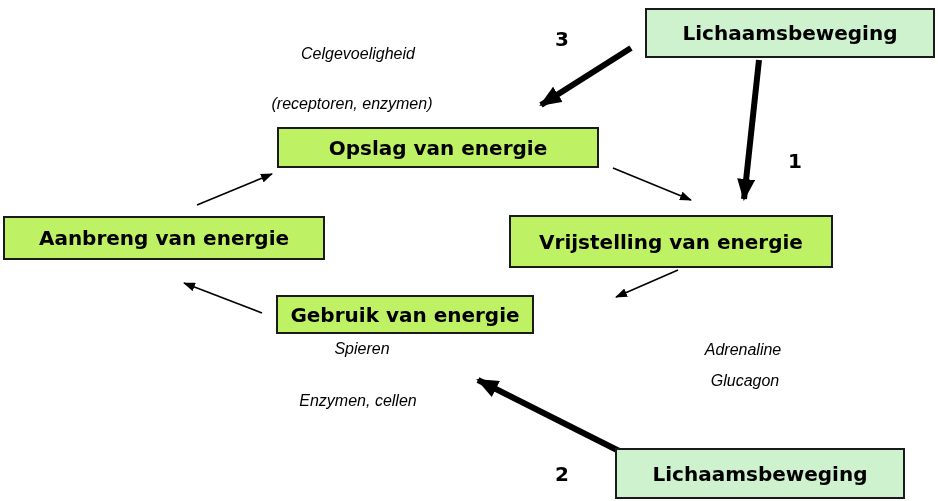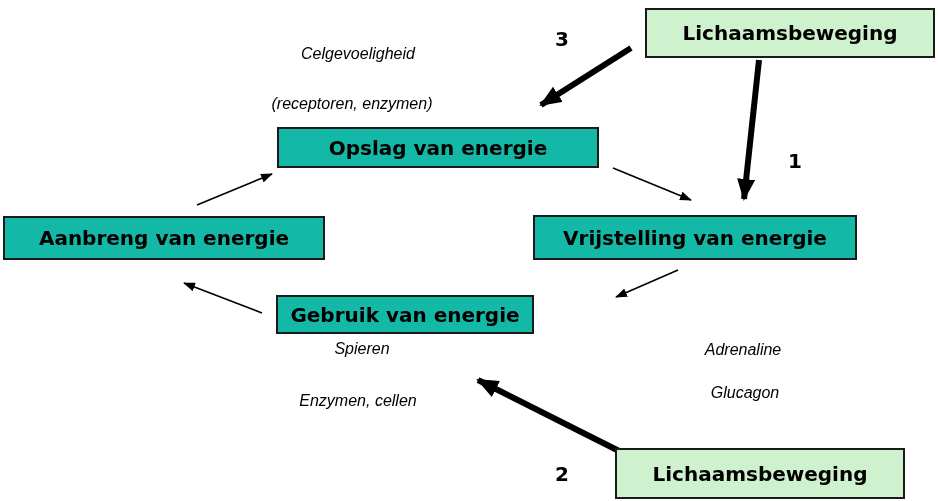--- a/index.html
+++ b/index.html
@@ -7,51 +7,51 @@
     position:relative;
     width:938px;height:501px;
     background:#fff;
     font-family:"DejaVu Sans","Liberation Sans",sans-serif;
     overflow:hidden;
   }
   .arrow-layer{position:absolute;left:0;top:0;width:938px;height:501px;}
   .box{
     position:absolute;
     display:flex;align-items:center;justify-content:center;
-    background:#14b8a6;
+    background:#bef264;
     border:2px solid #1a1a1a;
     font-weight:bold;font-size:20px;color:#000;
     box-sizing:border-box;white-space:nowrap;
   }
   .box-green{background:#cdf2cd;}
   .note{
     position:absolute;
     font-family:"Liberation Sans",sans-serif;
     font-style:italic;font-size:16px;color:#000000;
     text-align:center;white-space:nowrap;
   }
   .num{
     position:absolute;
     font-weight:bold;font-size:20px;color:#000;
     text-align:center;width:30px;
   }
   
   #box-lich-top   {left:645px;top:8px;  width:290px;height:50px;}
   #box-opslag     {left:277px;top:127px;width:322px;height:41px;}
   #box-aanbreng   {left:3px;  top:216px;width:322px;height:44px;justify-content:center;}
-  #box-vrijst     {left:533px;top:215px;width:324px;height:45px;}
+  #box-vrijst     {left:509px;top:215px;width:324px;height:53px;}
   #box-gebruik    {left:276px;top:295px;width:258px;height:39px;}
   #box-lich-bot   {left:615px;top:448px;width:290px;height:51px;}
   
   #note-celgevoeligheid{left:278px;top:45px; width:160px;}
   #note-receptoren     {left:262px;top:95px; width:180px;}
   #note-spieren        {left:302px;top:340px;width:120px;}
   #note-enzymen        {left:278px;top:392px;width:160px;}
   #note-adrenaline     {left:663px;top:341px;width:160px;}
-  #note-glucagon       {left:665px;top:384px;width:160px;}
+  #note-glucagon       {left:665px;top:372px;width:160px;}
   
   #num-3{left:547px;top:27px;}
   #num-1{left:780px;top:149px;}
   #num-2{left:547px;top:462px;}
 </style>
 </head>
 <body>
 
 <div class="canvas">
 

